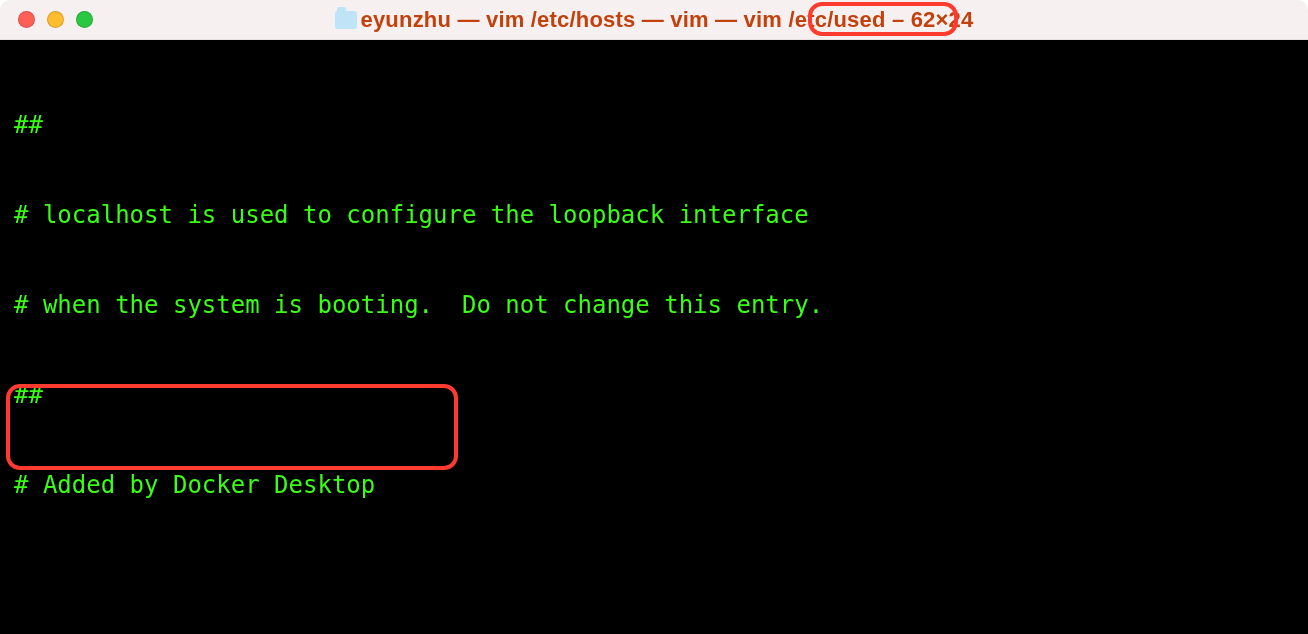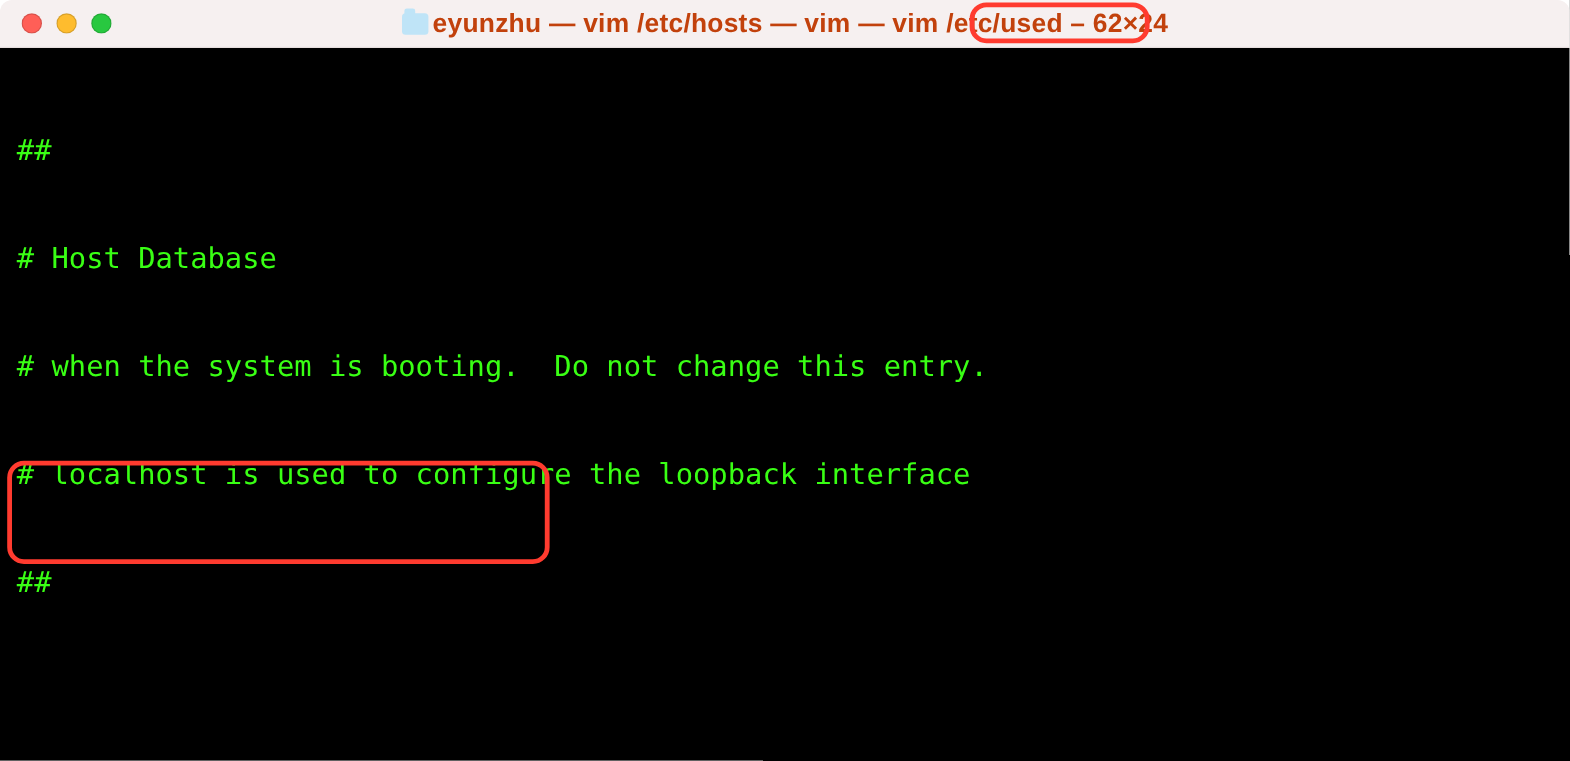--- a/index.html
+++ b/index.html
@@ -102,24 +102,24 @@
         <span class="folder-icon"></span>
         <span>eyunzhu — vim /etc/hosts — vim — vim</span>
         <span> /etc/used </span>
         <span>– 62×24</span>
       </span>
     </div>
   </div>
 
   <div class="terminal">
     <div class="line">##</div>
-    <div class="line"># Host Database</div>
+    <div class="line"># localhost is used to configure the loopback interface</div>
     <div class="line"># when the system is booting.  Do not change this entry.</div>
-    <div class="line"># localhost is used to configure the loopback interface</div>
     <div class="line">##</div>
+    <div class="line"># Added by Docker Desktop</div>
     
     
     
     
     
     
     
     
     
     

